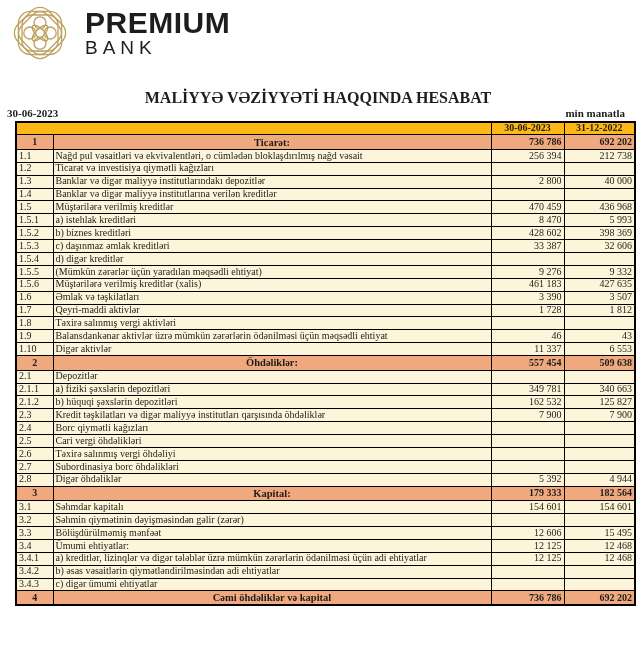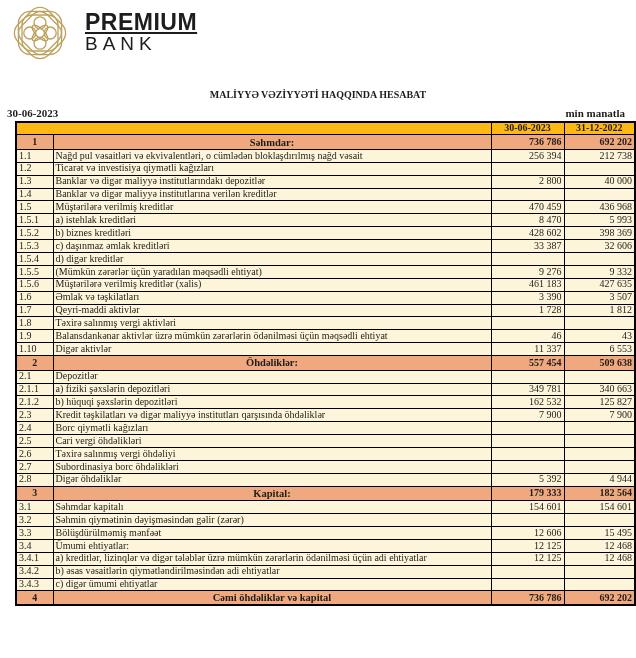--- a/index.html
+++ b/index.html
@@ -24,30 +24,30 @@
     display: flex; align-items: center;
   }
   .logo-mark { width: 64px; height: 60px; }
   .wordmark {
     margin-left: 13px;
     font-family: "Liberation Sans", "DejaVu Sans", sans-serif;
     color: var(--ink);
   }
   .wordmark .brand-top {
     display: block;
-    font-size: 23px; font-weight: 800; letter-spacing: 0.5px; line-height: 1.0; text-decoration: underline;
+    font-size: 30px; font-weight: 800; letter-spacing: 0.5px; line-height: 1.0;
   }
   .wordmark .brand-bottom {
     display: block;
     font-size: 19px; font-weight: 400; letter-spacing: 5px; line-height: 1.1;
   }
   .report-title {
     position: absolute; top: 89px; left: 0; width: 100%;
     text-align: center;
-    font-size: 10px; font-weight: bold;
+    font-size: 16px; font-weight: bold;
   }
   .meta-row {
     position: absolute; top: 107px; left: 7px; right: 11px;
     display: flex; justify-content: space-between;
     font-size: 11px; font-weight: bold;
   }
   table.report {
     position: absolute; top: 121px; left: 15px;
     width: 619px;
     border-collapse: collapse;
@@ -122,21 +122,21 @@
   <thead>
     <tr>
       <th colspan="2"></th>
       <th>30-06-2023</th>
       <th>31-12-2022</th>
     </tr>
   </thead>
   <tbody>
       <tr class="section">
     <td class="num">1</td>
-    <td class="label">Səhmdar:</td>
+    <td class="label">Ticarət:</td>
     <td class="val">736 786</td>
     <td class="val">692 202</td>
   </tr>
       <tr>
     <td class="num">1.1</td>
     <td class="label">Nağd pul vəsaitləri və  ekvivalentləri, o cümlədən bloklaşdırılmış nağd vəsait</td>
     <td class="val">256 394</td>
     <td class="val">212 738</td>
   </tr>
       <tr>

